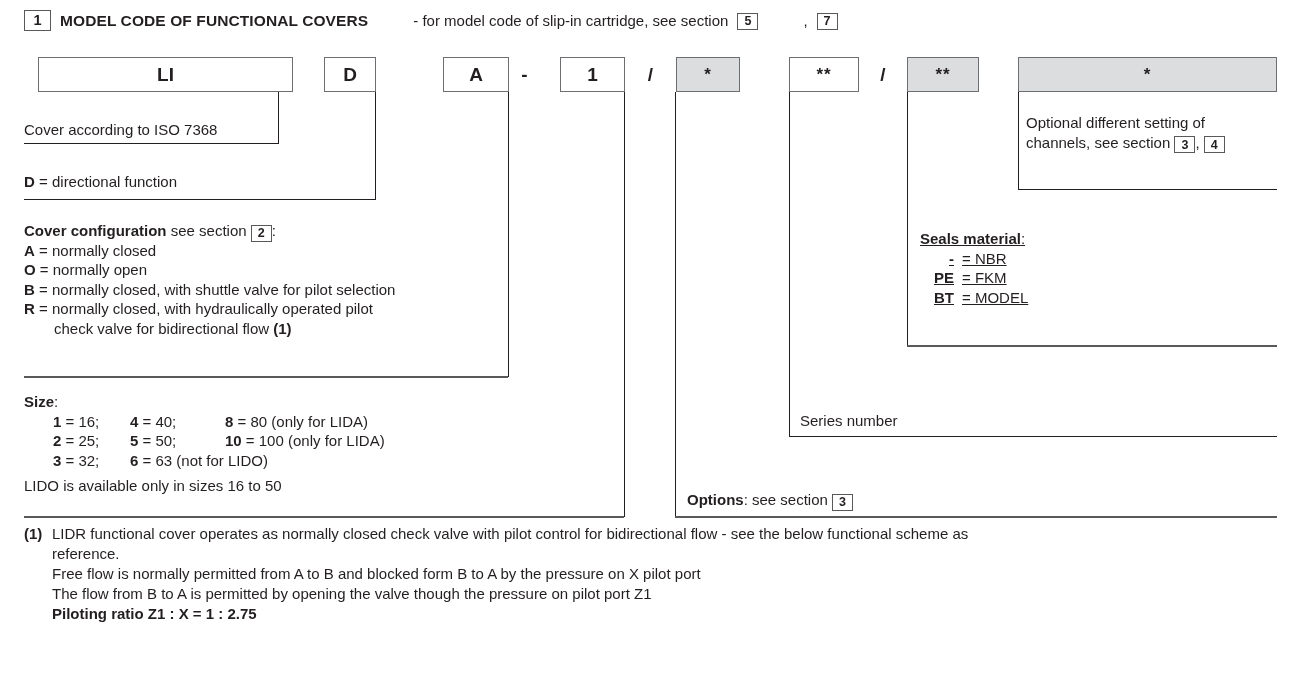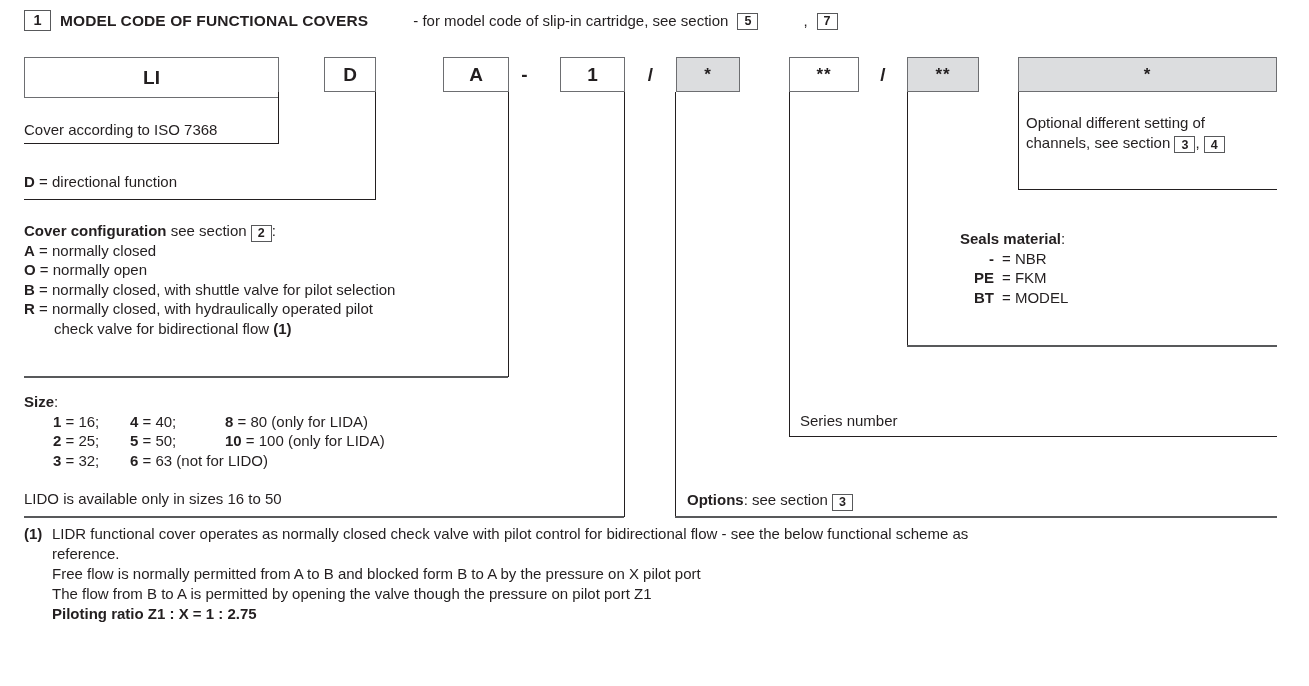--- a/index.html
+++ b/index.html
@@ -78,21 +78,21 @@
 
 <div class="abs" id="section-header">
   <span class="secnum">1</span>
   <span class="htitle">MODEL CODE OF FUNCTIONAL COVERS</span>
   <span class="hrest"> - for model code of slip-in cartridge, see section </span>
   <span class="secnum sm">5</span>
   <span class="hrest">, </span>
   <span class="secnum sm">7</span>
 </div>
 
-<div class="abs codebox" style="left:24px;top:57px;width:255px;height:41px;">LI</div>
+<div class="abs codebox" style="left:38px;top:57px;width:255px;height:35px;">LI</div>
 
 <div class="abs codebox" style="left:324px;top:57px;width:52px;height:35px;">D</div>
 
 <div class="abs codebox" style="left:443px;top:57px;width:66px;height:35px;">A</div>
 
 <div class="abs sep" style="left:509px;top:57px;width:31px;height:35px;">-</div>
 
 <div class="abs codebox" style="left:560px;top:57px;width:65px;height:35px;">1</div>
 
 <div class="abs sep" style="left:625px;top:57px;width:51px;height:35px;">/</div>
@@ -157,21 +157,21 @@
   </div>
   <div class="sizerow">
     <span class="c1"><b>2</b><span> = 25;</span></span>
     <span class="c2"><b>5</b><span> = 50;</span></span>
     <span class="c3"><b>10</b><span> = 100 (only for LIDA)</span></span>
   </div>
   <div class="sizerow">
     <span class="c1"><b>3</b><span> = 32;</span></span>
     <span class="c2"><b>6</b><span> = 63 (not for LIDO)</span></span>
   </div>
-  <div class="txt" style="margin-top:19px;">LIDO is available only in sizes 16 to 50</div>
+  <div class="txt" style="margin-top:6px;">LIDO is available only in sizes 16 to 50</div>
 </div>
 
 <div class="abs vline" style="left:1018px;top:92px;height:98px;"></div>
 <div class="abs hline" style="left:1018px;top:189px;width:259px;"></div>
 
 <div class="abs vline" style="left:907px;top:92px;height:255px;"></div>
 <div class="abs hline thick" style="left:907px;top:345px;width:370px;"></div>
 
 <div class="abs vline" style="left:789px;top:92px;height:345px;"></div>
 <div class="abs hline" style="left:789px;top:436px;width:488px;"></div>
@@ -179,21 +179,21 @@
 <div class="abs vline" style="left:675px;top:92px;height:425px;"></div>
 <div class="abs hline thick" style="left:675px;top:516px;width:602px;"></div>
 
 <div class="abs" style="left:1026px;top:113px;">
   <div class="txt">Optional different setting of</div>
   <div class="txt">
     <span>channels, see section </span><span class="secnum sm">3</span><span>, </span><span class="secnum sm">4</span>
   </div>
 </div>
 
-<div class="abs" style="left:960px;top:229px;">
+<div class="abs" style="left:920px;top:229px;text-decoration:underline;">
   <div class="txt">
     <b class="blockttl">Seals material</b><span>:</span>
   </div>
   <div class="sealrow">
     <span class="sk">-</span>
       <span>= NBR</span>
   </div>
   <div class="sealrow">
     <span class="sk">PE</span>
       <span>= FKM</span>

